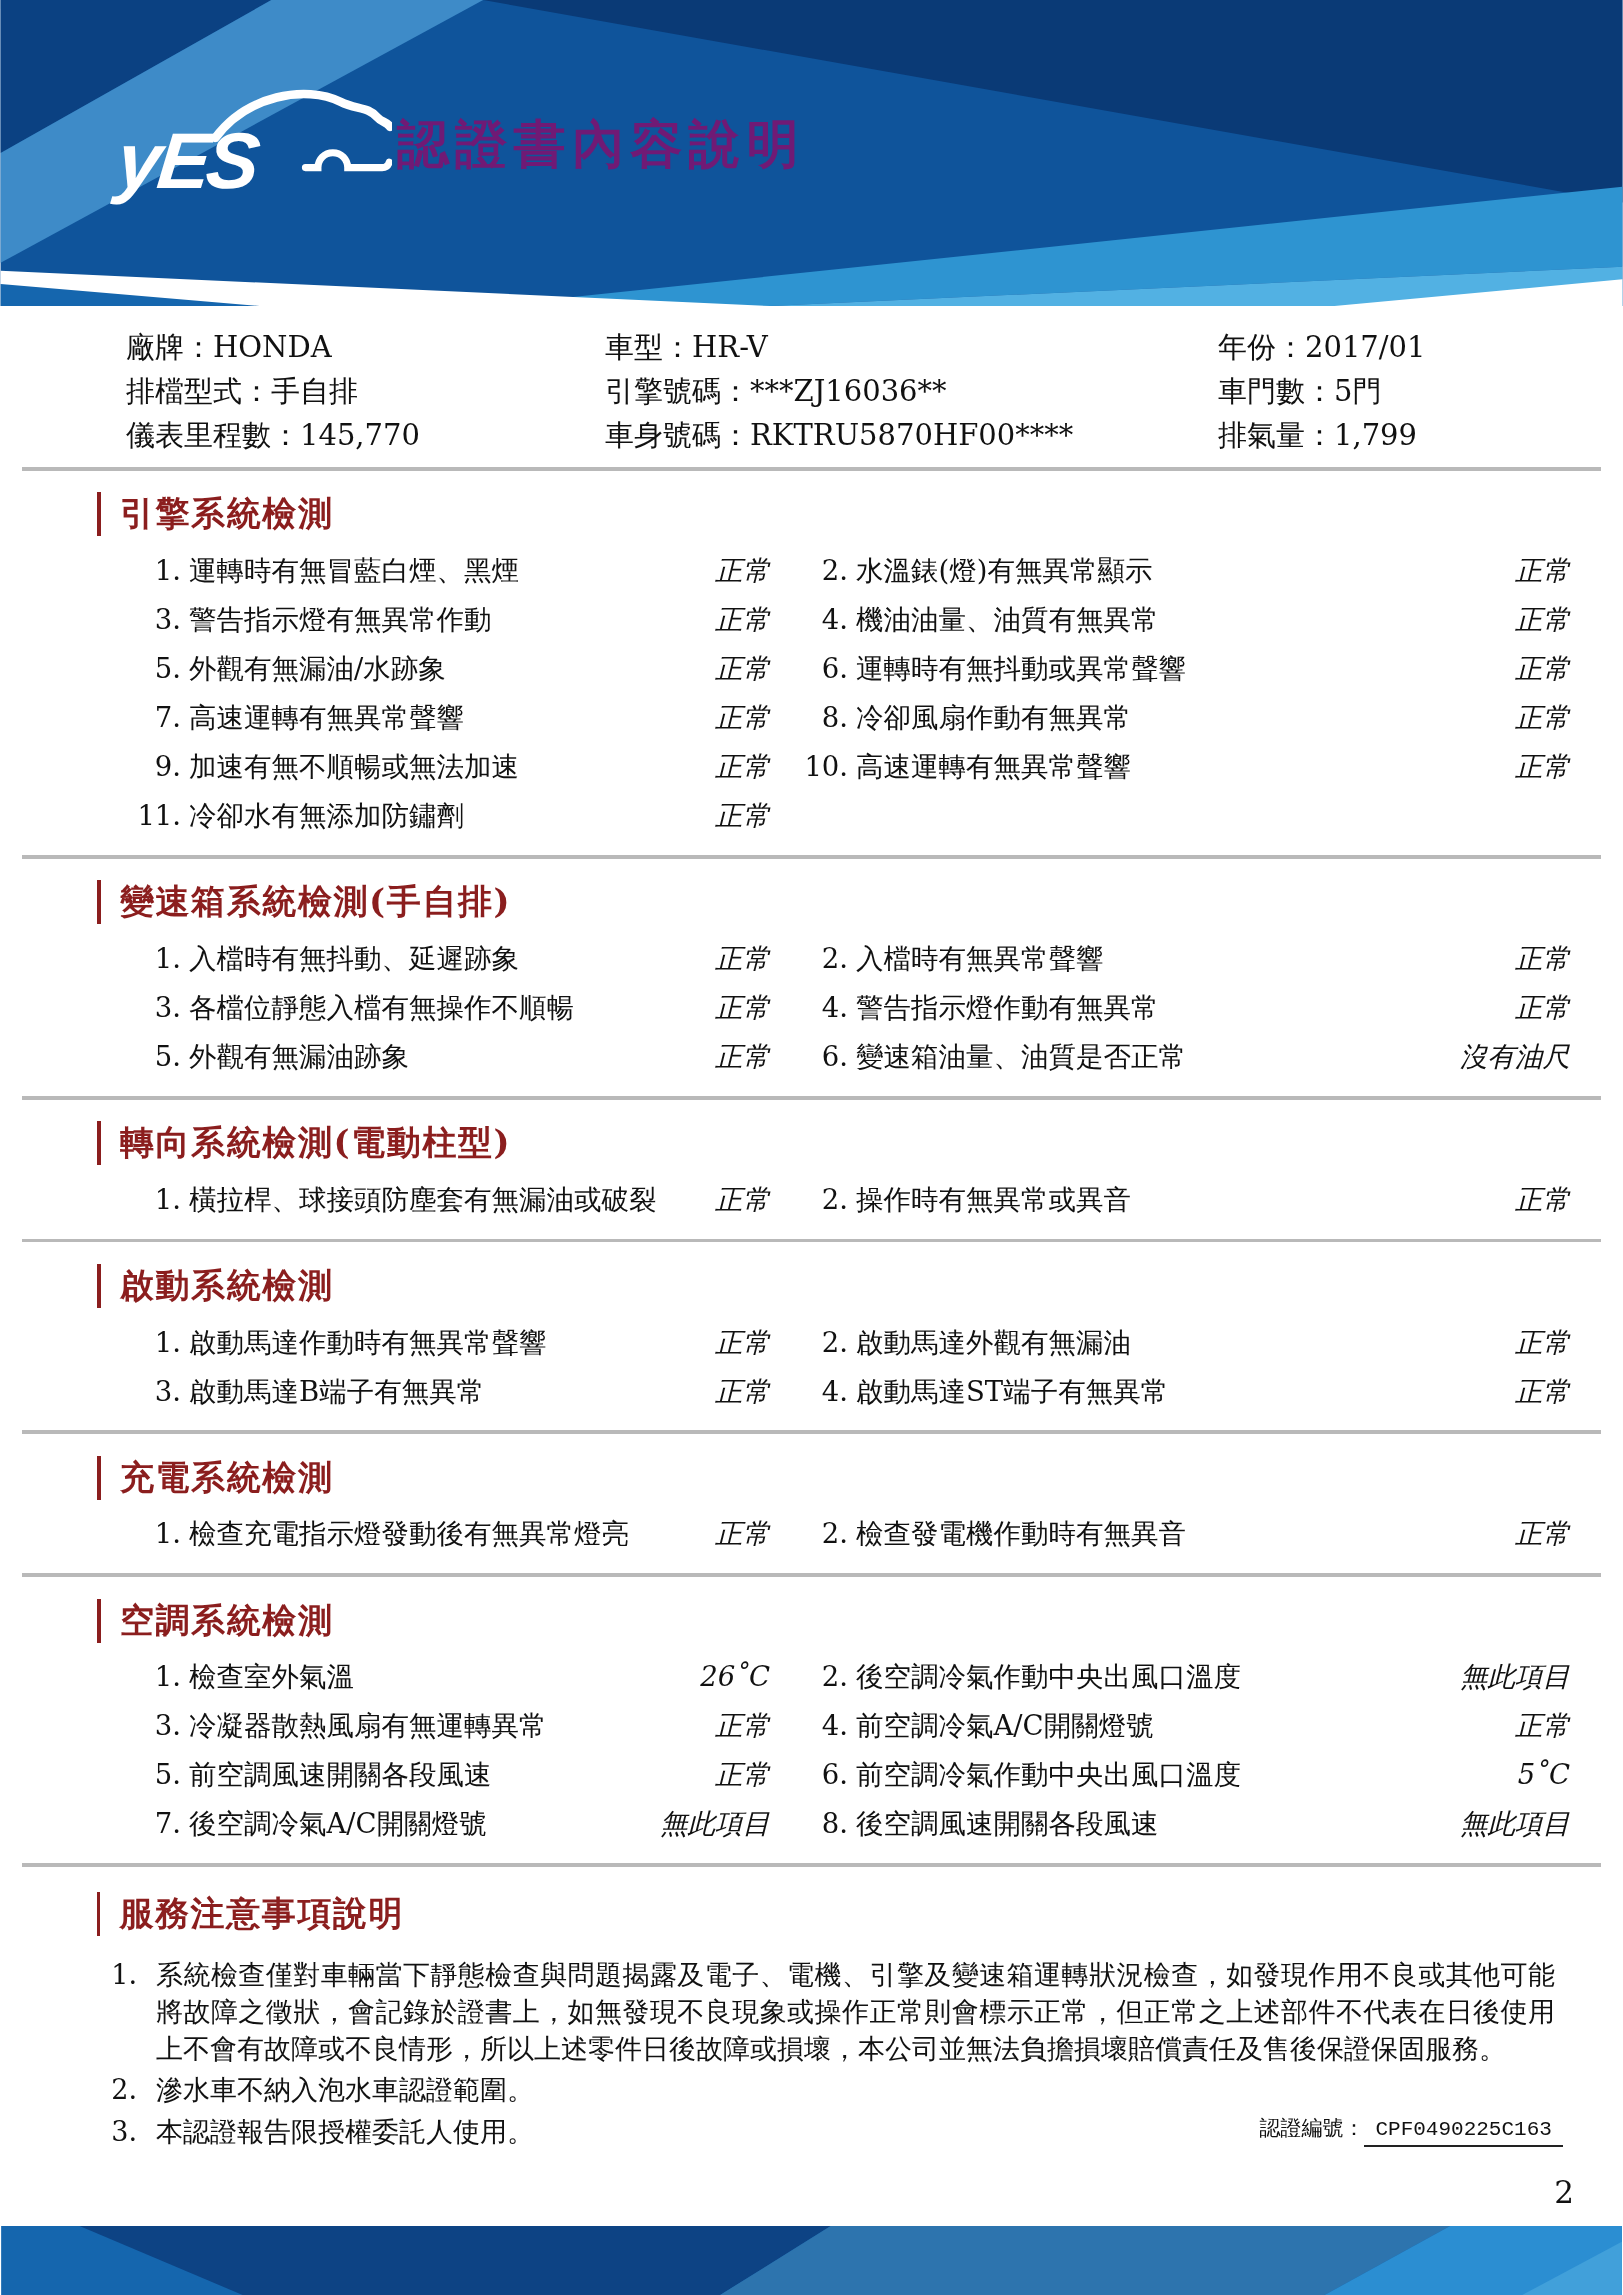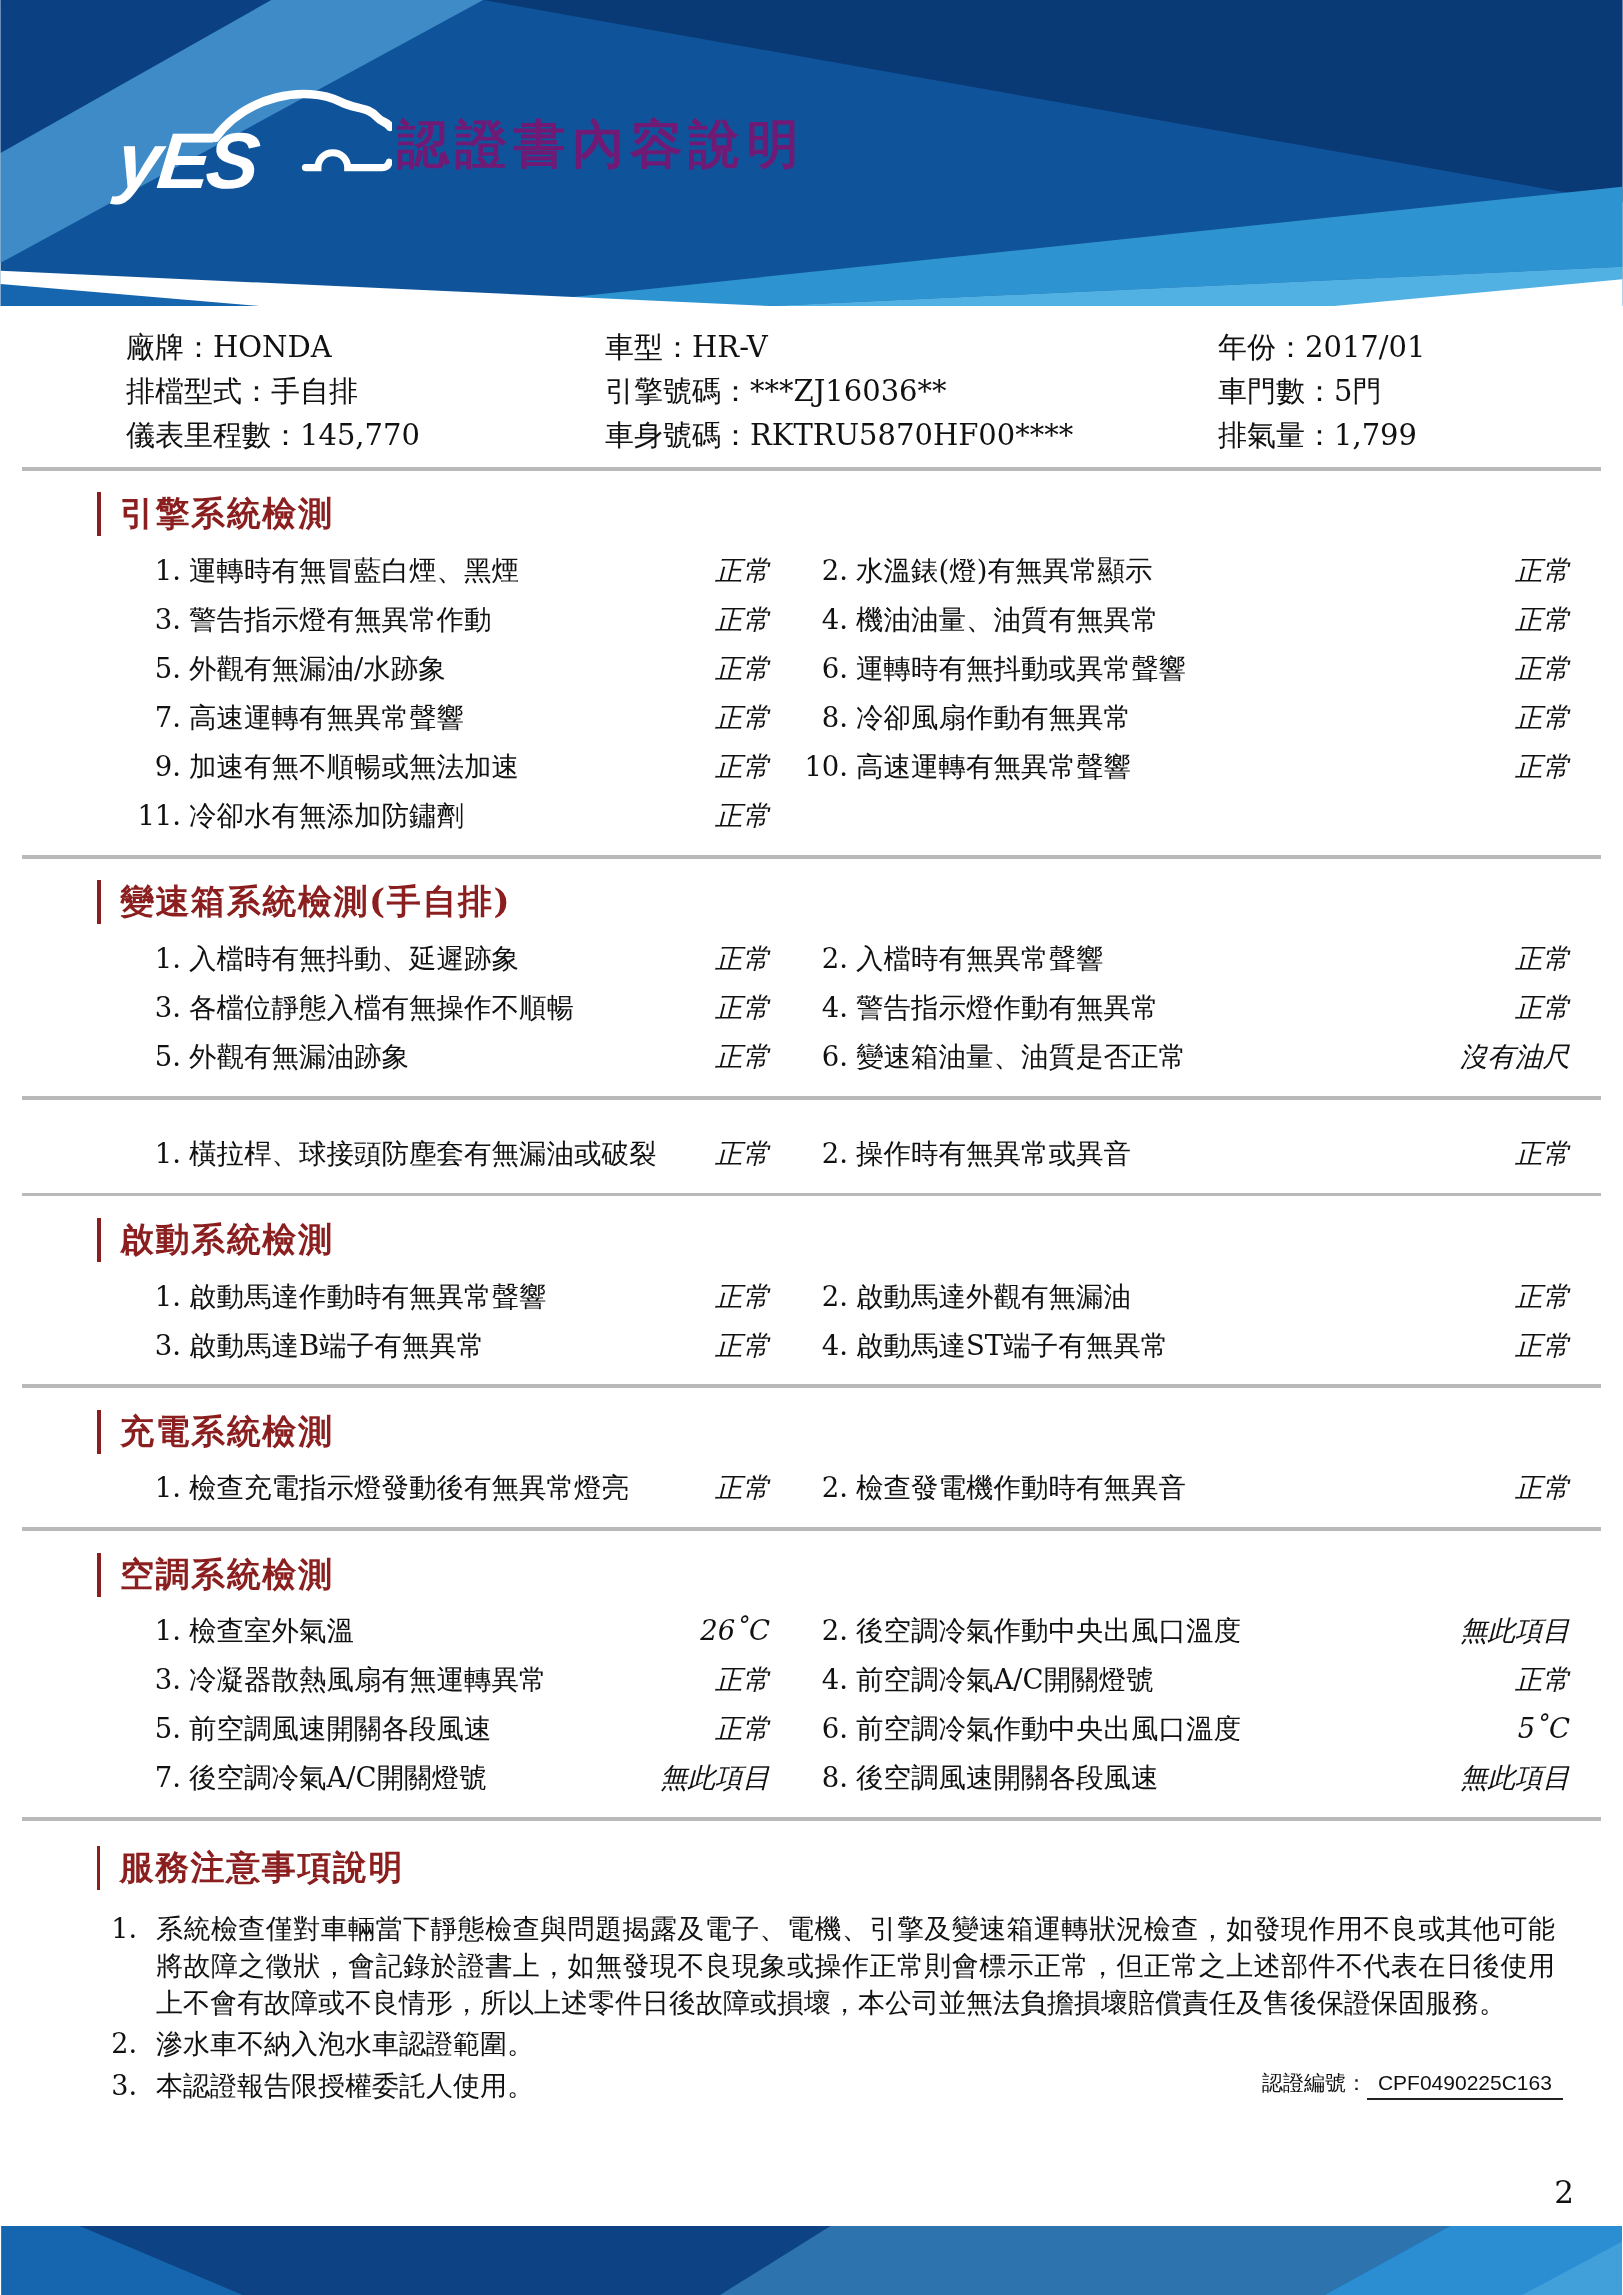--- a/index.html
+++ b/index.html
@@ -67,21 +67,21 @@
   .note-list{margin-top:19px;display:flex;flex-direction:column;gap:4.7px;}
   .note{display:grid;grid-template-columns:46px 1fr;column-gap:19px;font-size:27px;line-height:37px;}
   .note-no{text-align:right;white-space:nowrap;}
   .note-text{text-align:justify;}
   .cert{
     float:right;font-size:21px;line-height:31px;white-space:nowrap;
     margin-right:-7.9px;
   }
   .cert-num{
     display:inline-block;border-bottom:2.4px solid #222;
-    padding:0 11px;font-family:Liberation Sans, sans-serif;
+    padding:0 11px;font-family:Liberation Mono, monospace;
   }
   
   .page-num{position:absolute;right:49px;bottom:85px;font-size:31px;}
   .footer{position:absolute;left:0;bottom:0;width:1623px;height:69px;}
 </style>
 </head>
 <body>
 
 <div class="page">
 
@@ -211,20 +211,24 @@
             <span class="cell-item">外觀有無漏油跡象</span>
             <span class="cell-res">正常</span>
             <span class="cell-no">6.</span>
             <span class="cell-item">變速箱油量、油質是否正常</span>
             <span class="cell-res">沒有油尺</span>
           </div>
         </div>
         <div class="divider"></div>
       </div>
       <div class="section">
+        <div class="sec-head">
+          <div class="sec-bar"></div>
+          <div class="sec-title">轉向系統檢測(電動柱型)</div>
+        </div>
         <div class="rows">
           <div class="irow">
             <span class="cell-no">1.</span>
             <span class="cell-item">橫拉桿、球接頭防塵套有無漏油或破裂</span>
             <span class="cell-res">正常</span>
             <span class="cell-no">2.</span>
             <span class="cell-item">操作時有無異常或異音</span>
             <span class="cell-res">正常</span>
           </div>
         </div>

